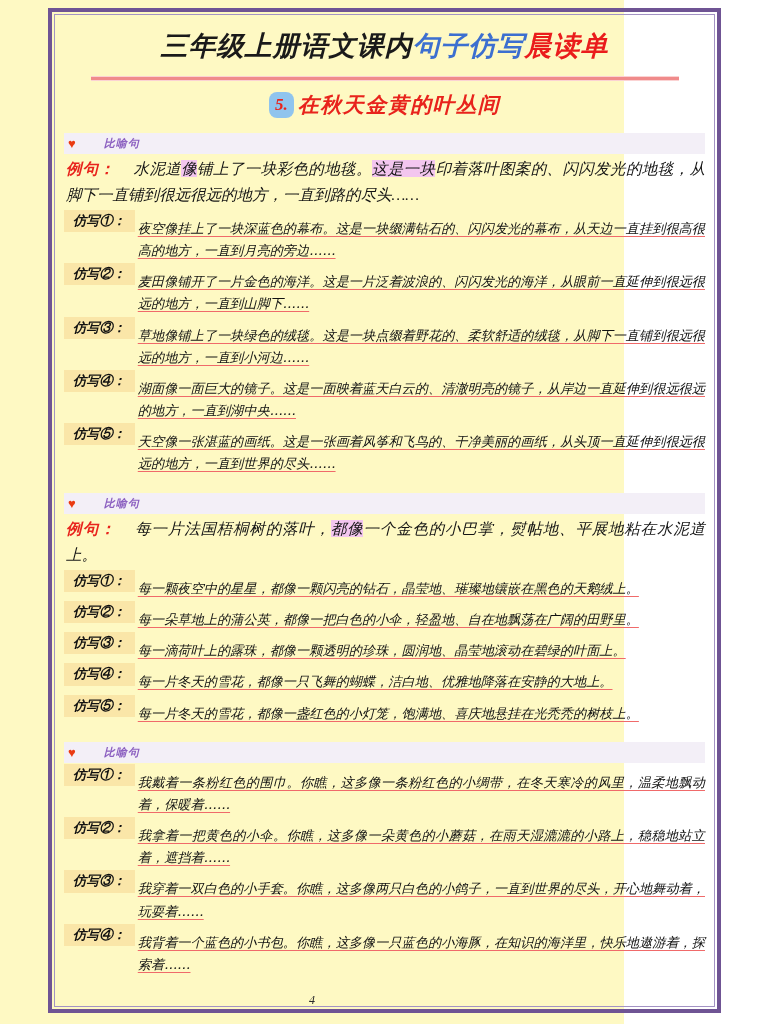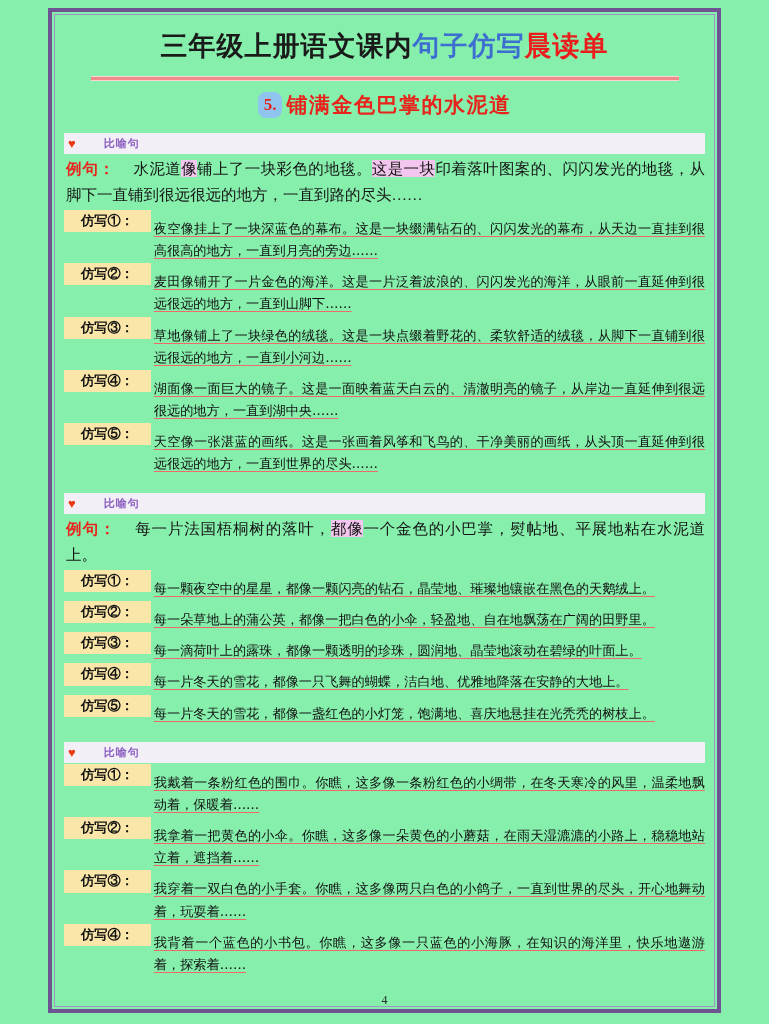--- a/index.html
+++ b/index.html
@@ -9,24 +9,25 @@
   }
   body {
     width: 769px;
     height: 1024px;
     font-family: "Liberation Serif", "DejaVu Serif", serif;
     overflow: hidden;
   }
 
   .page {
     position: relative;
-    width: 769px;
+    width: 624px;
     height: 1024px;
     box-sizing: border-box;
-    background: #86efac;
+    background: #fef9c3;
+    font-style: italic;
   }
 
   
   .frame-outer {
     position: absolute;
     left: 48px;
     top: 8px;
     width: 673px;
     height: 1005px;
     box-sizing: border-box;
@@ -162,21 +163,21 @@
     color: #111;
     margin-top: 1px;
     font-family: "DejaVu Serif", "Liberation Serif", serif;
   }
   .imi-tag {
     flex: 0 0 auto;
     background: #fae6a8;
     color: #111;
     font-weight: bold;
     white-space: nowrap;
-    padding: 0 17px;
+    padding: 0 9px;
     letter-spacing: 0px;
   }
   .imi-body {
     flex: 1 1 auto;
     padding-left: 3px;
     text-align: justify;
     text-decoration: underline;
     text-decoration-color: #f06a6a;
     text-underline-offset: 2.5px;
     text-decoration-thickness: 1px;
@@ -206,21 +207,21 @@
   <div class="content">
 
     <div class="doc-title">
       <span class="t-black">三年级上册语文课内</span><span class="t-blue">句子仿写</span><span class="t-red">晨读单</span>
     </div>
 
     <div class="title-rule"></div>
 
     <div class="lesson-line">
       <span class="lesson-badge">5.</span>
-      <span class="lesson-name">铺满金色巴掌的水泥道</span>
+      <span class="lesson-name">在秋天金黄的叶丛间</span>
     </div>
 
     <div id="sections-host">
         <div class="section">
           <div class="sec-head">
             <span class="heart-icon">♥</span>
             <span class="sec-head-label">比喻句</span>
           </div>
           <div class="example"><span class="ex-label">例句：</span><span class="ex-ind"></span><span class="">水泥道</span><span class="dotted-em">像</span><span class="">铺上了一块彩色的地毯。</span><span class="dotted-em">这是一块</span><span class="">印着落叶图案的、闪闪发光的地毯，从脚下一直铺到很远很远的地方，一直到路的尽头……</span></div>
           <div class="imi">

